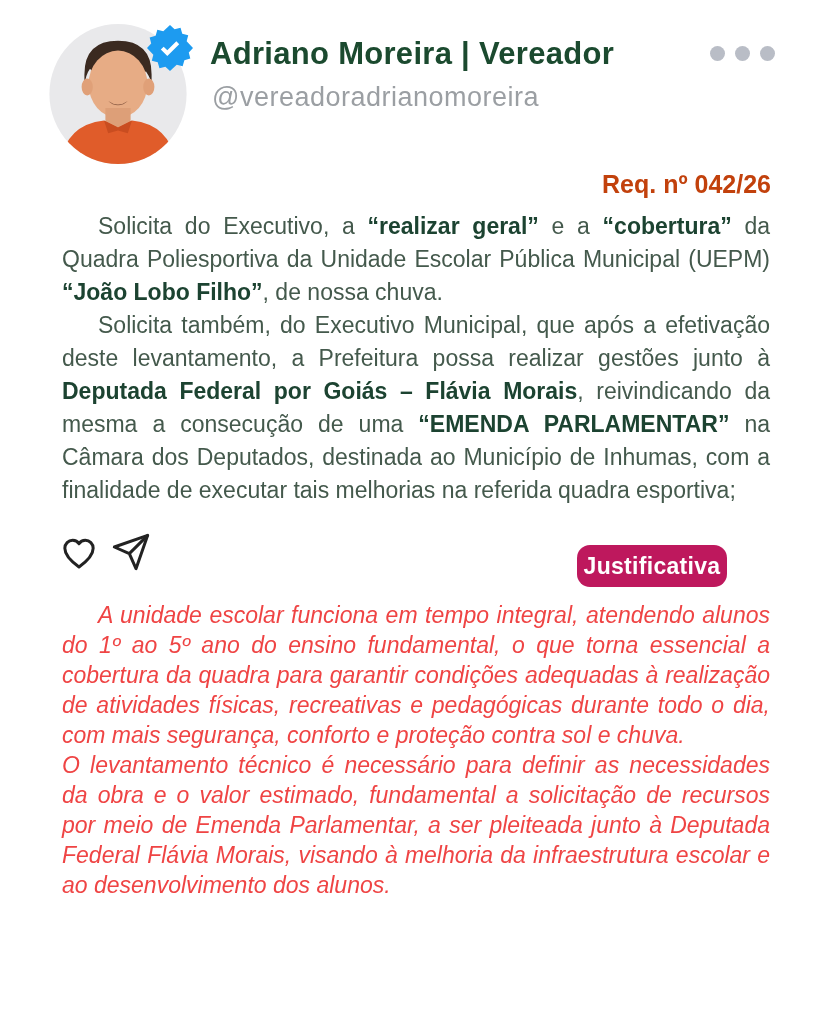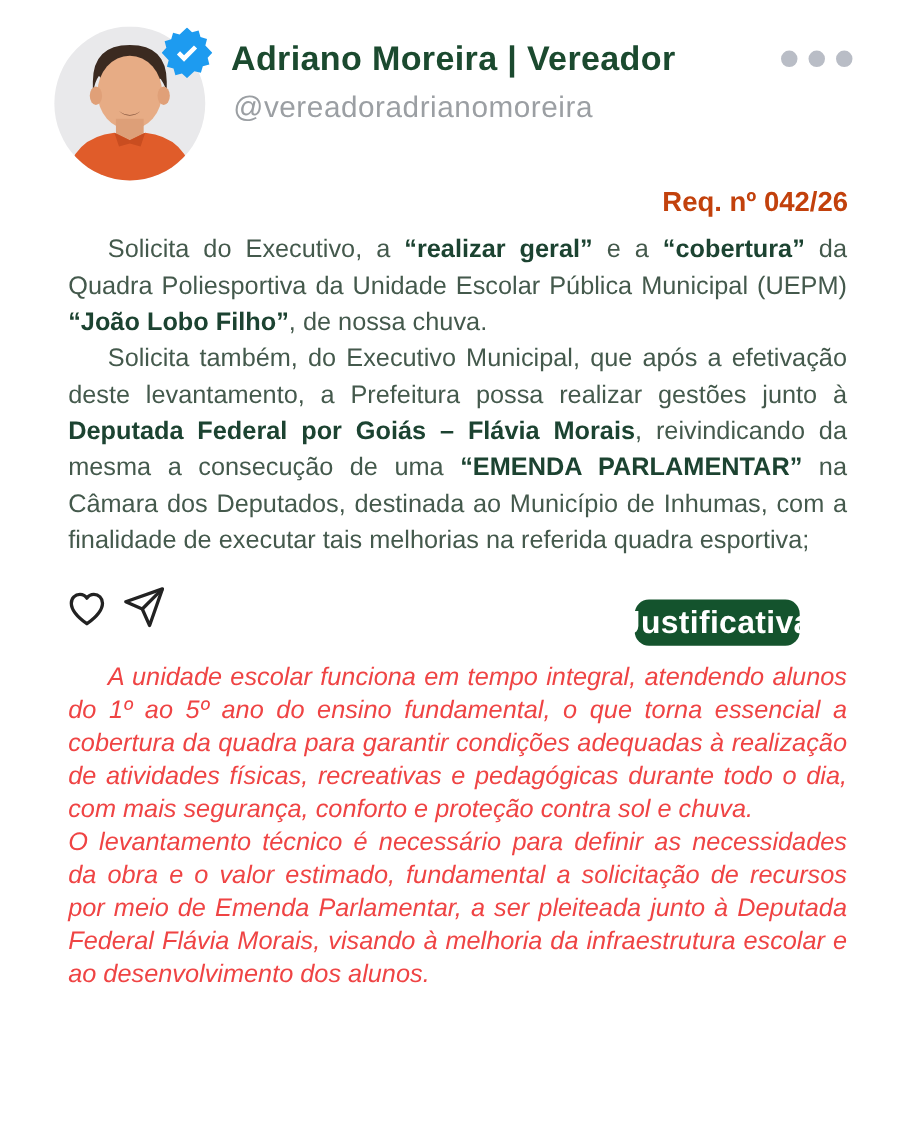--- a/index.html
+++ b/index.html
@@ -23,22 +23,22 @@
         text-align:justify;color:#44594c;}
   .doc-text p{margin:0;}
   .doc-text p.indent{text-indent:36px;}
   .doc-text b, .justif-text b{color:#1c4331;font-weight:700;}
 
   
   .actions{position:absolute;left:58px;top:532px;display:flex;gap:10px;}
   .actions svg{cursor:pointer;}
 
   
-  .justif-badge{position:absolute;left:577px;top:545px;width:150px;height:42px;background:#14532d;
-        border-radius:13px;color:#ffffff;font-size:29px;font-weight:700;display:flex;
+  .justif-badge{position:absolute;left:577px;top:545px;width:150px;height:42px;background:#be185d;
+        border-radius:13px;color:#ffffff;font-size:23px;font-weight:700;display:flex;
         align-items:center;justify-content:center;letter-spacing:.3px;}
 
   
   .justif-text{position:absolute;left:62px;top:600px;width:708px;font-size:23px;line-height:30px;
         text-align:justify;color:#ef4444;font-style:italic;}
   .justif-text p{margin:0;}
   .justif-text p.indent{text-indent:36px;}
 
   
   .footer{position:absolute;left:242px;top:912px;display:flex;align-items:flex-start;gap:10px;}

